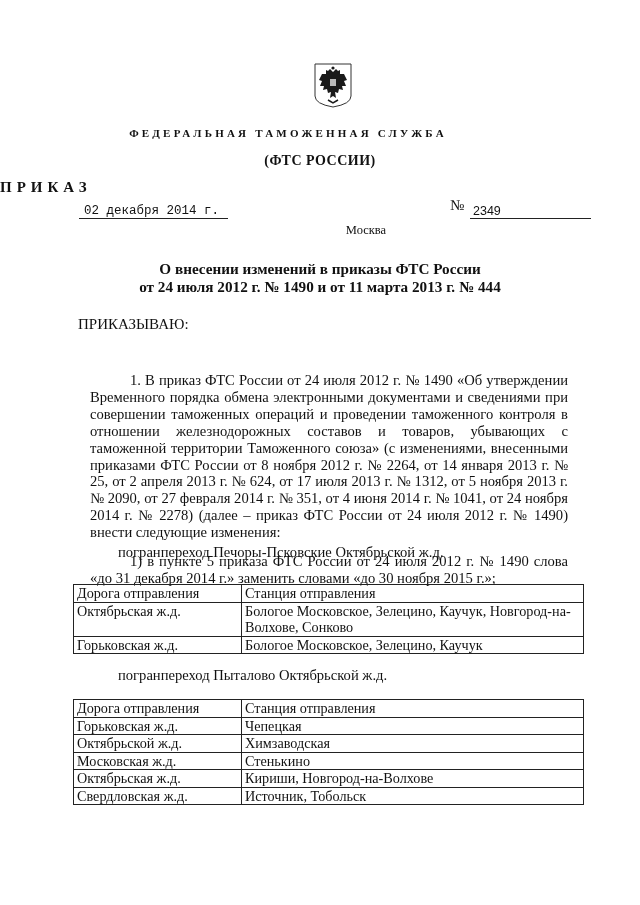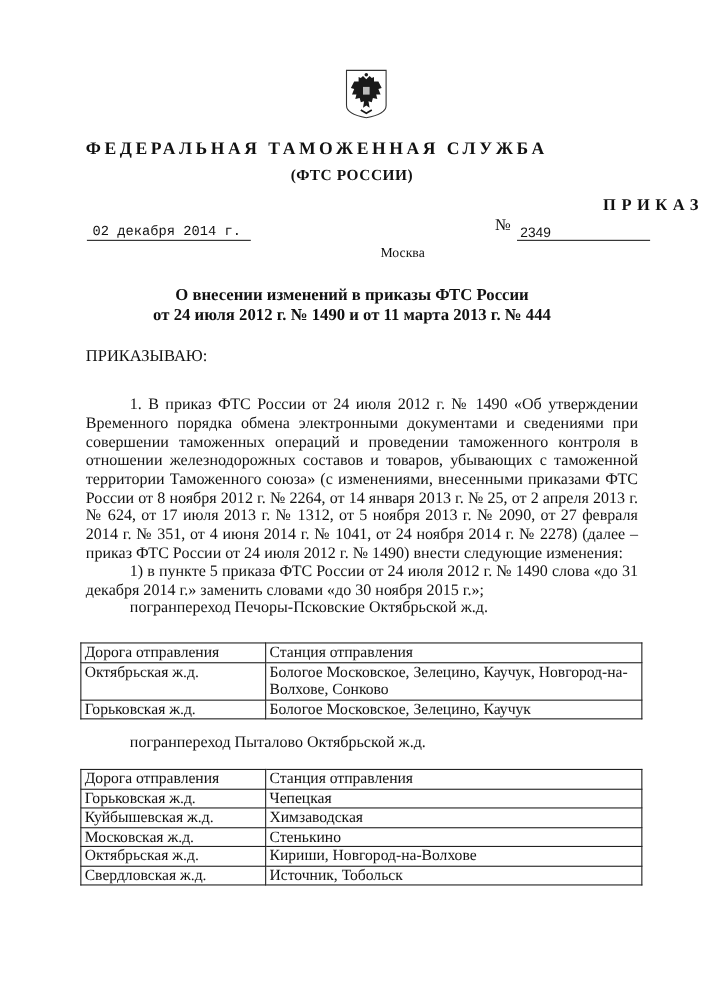--- a/index.html
+++ b/index.html
@@ -1,29 +1,29 @@
 <!DOCTYPE html>
 <html><head>
 <meta charset="utf-8">
 <style>
   html, body { margin: 0; padding: 0; background: #ffffff; }
   body { width: 640px; height: 905px; position: relative; overflow: hidden; color: #111; font-family: "Liberation Serif", serif; }
   .abs { position: absolute; }
   .emblem { left: 313px; top: 62px; width: 40px; height: 46px; }
-  .agency { left: 0; width: 576px; top: 127px; text-align: center; font-weight: bold; font-size: 16px; letter-spacing: 3.2px; }
+  .agency { left: 0; width: 576px; top: 127px; text-align: center; font-weight: bold; font-size: 11px; letter-spacing: 3.2px; }
   .abbr { left: 0; width: 640px; top: 153px; text-align: center; font-weight: bold; font-size: 14px; letter-spacing: 0.5px; }
-  .prikaz { left: 0; width: 640px; top: 179px; text-align: right; font-weight: bold; font-size: 15px; letter-spacing: 5px; }
+  .prikaz { left: 0; width: 640px; top: 179px; text-align: left; font-weight: bold; font-size: 15px; letter-spacing: 5px; }
   .date { left: 79px; top: 204px; width: 144px; font-family: "Liberation Mono", monospace; font-size: 12.5px; border-bottom: 1px solid #222; padding-left: 5px; line-height: 14px; }
   .numlabel { left: 450px; top: 197px; font-size: 15px; }
   .num { left: 470px; top: 204px; width: 118px; font-family: Liberation Sans, sans-serif; font-size: 12.5px; border-bottom: 1px solid #222; padding-left: 3px; line-height: 14px; }
   .city { left: 0; width: 640px; top: 223px; text-align: center; font-size: 12.5px; margin-left: 46px; }
   .title { left: 0; width: 640px; top: 260px; text-align: center; font-weight: bold; font-size: 15.2px; line-height: 17.5px; }
   .order { left: 78px; top: 316px; font-size: 15px; }
   .para { left: 78px; width: 502px; font-size: 14.6px; line-height: 16.9px; text-align: justify; }
-  .para p { margin: 0; }
+  .para p { margin: 12px; }
   .p1 { top: 323px; }
   .indent { text-indent: 40px; }
   .crossing { left: 118px; font-size: 14.6px; }
   table.rail { position: absolute; left: 73px; width: 511px; border-collapse: collapse; font-size: 14.2px; }
   table.rail td { border: 1.2px solid #222; padding: 0 0 0 3px; line-height: 16.5px; vertical-align: top; }
   table.rail td.c1 { width: 164px; }
   .t1 { top: 584px; }
   .t2 { top: 699px; }
 </style>
 </head>
@@ -86,21 +86,21 @@
   <tbody>
       <tr>
     <td class="c1">Дорога отправления</td>
     <td>Станция отправления</td>
   </tr>
   <tr>
     <td class="c1">Горьковская ж.д.</td>
     <td>Чепецкая</td>
   </tr>
   <tr>
-    <td class="c1">Куйбышевская ж.д.</td>
+    <td class="c1">Октябрьской ж.д.</td>
     <td>Химзаводская</td>
   </tr>
   <tr>
     <td class="c1">Московская ж.д.</td>
     <td>Стенькино</td>
   </tr>
   <tr>
     <td class="c1">Октябрьская ж.д.</td>
     <td>Кириши, Новгород-на-Волхове</td>
   </tr>

